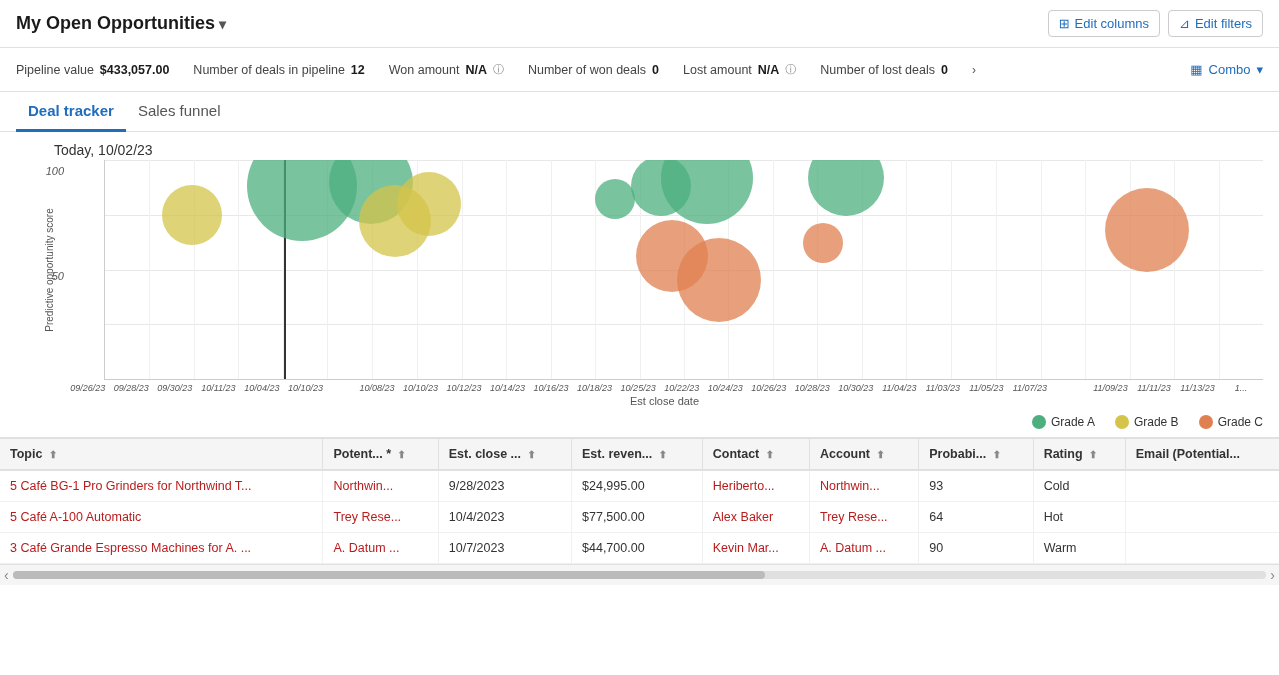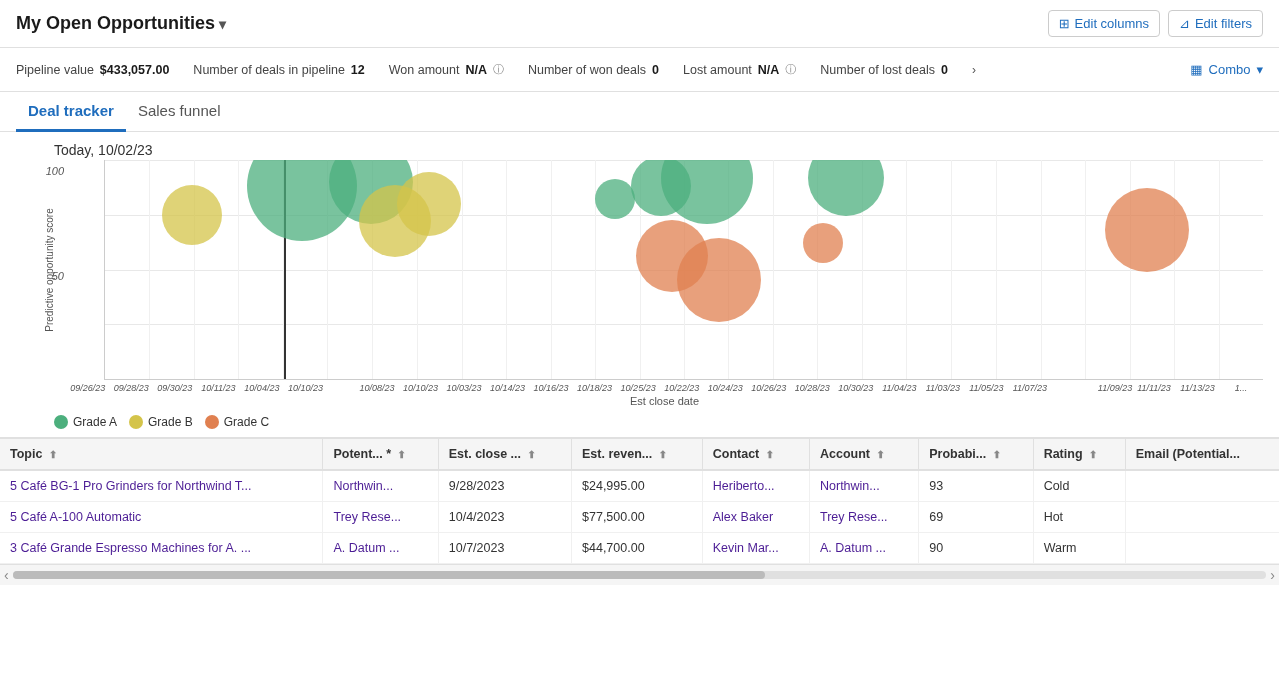--- a/index.html
+++ b/index.html
@@ -153,23 +153,24 @@
       opacity: 0.75;
       transform: translate(-50%, -50%);
     }
     .bubble.grade-a { background: #4caf7d; }
     .bubble.grade-b { background: #d4c44a; }
     .bubble.grade-c { background: #e08050; }
 
     
     .legend {
       display: flex;
-      gap: 12px;
+      gap: 20px;
       padding: 8px 16px 8px 54px;
       border-bottom: 1px solid #e0e0e0;
+      justify-content: flex-end;
     }
     .legend-item {
       display: flex;
       align-items: center;
       gap: 5px;
       font-size: 12px;
       color: #333;
     }
     .legend-dot {
       width: 14px;
@@ -200,21 +201,21 @@
       cursor: pointer;
     }
     thead th:last-child { border-right: none; }
     tbody td {
       padding: 8px 10px;
       border-bottom: 1px solid #f0f0f0;
       border-right: 1px solid #f0f0f0;
       white-space: nowrap;
     }
     tbody td:last-child { border-right: none; }
-    .link-cell { color: #4c1d95; cursor: pointer; text-decoration: none; }
+    .link-cell { color: #b91c1c; cursor: pointer; text-decoration: none; }
     .sort-icon { font-size: 10px; color: #888; margin-left: 3px; }
 
     .wrapper { width: 1279px; height: 675px; overflow: hidden; display: flex; flex-direction: column; }
 
     .table-section { flex: 1; overflow: hidden; display: flex; flex-direction: column; }
   </style>
 </head>
 <body>
 
 <div class="wrapper">
@@ -350,35 +351,35 @@
 
     <div style="margin-left:50px; display:flex; font-size:9px; color:#555; overflow:hidden; padding-top:3px;font-style:italic;">
       <span style="flex:1;text-align:center;">09/26/23</span>
       <span style="flex:1;text-align:center;">09/28/23</span>
       <span style="flex:1;text-align:center;">09/30/23</span>
       <span style="flex:1;text-align:center;">10/11/23</span>
       <span style="flex:1;text-align:center;">10/04/23</span>
       <span style="flex:1;text-align:center;">10/10/23</span>
       <span style="flex:1;text-align:center;margin-left:28px;">10/08/23</span>
       <span style="flex:1;text-align:center;">10/10/23</span>
-      <span style="flex:1;text-align:center;">10/03/23</span>
+      <span style="flex:1;text-align:center;">10/12/23</span>
       <span style="flex:1;text-align:center;">10/14/23</span>
       <span style="flex:1;text-align:center;">10/16/23</span>
       <span style="flex:1;text-align:center;">10/18/23</span>
       <span style="flex:1;text-align:center;">10/25/23</span>
       <span style="flex:1;text-align:center;">10/22/23</span>
       <span style="flex:1;text-align:center;">10/24/23</span>
       <span style="flex:1;text-align:center;">10/26/23</span>
       <span style="flex:1;text-align:center;">10/28/23</span>
       <span style="flex:1;text-align:center;">10/30/23</span>
       <span style="flex:1;text-align:center;">11/04/23</span>
       <span style="flex:1;text-align:center;">11/03/23</span>
       <span style="flex:1;text-align:center;">11/05/23</span>
       <span style="flex:1;text-align:center;">11/07/23</span>
-      <span style="flex:1;text-align:right;margin-left:37px;">11/09/23</span>
+      <span style="flex:1;text-align:center;margin-left:37px;">11/09/23</span>
       <span style="flex:1;text-align:center;">11/11/23</span>
       <span style="flex:1;text-align:center;">11/13/23</span>
       <span style="flex:1;text-align:center;">1...</span>
     </div>
     <div style="text-align:center; font-size:11px; color:#555; margin-top:2px; margin-left:50px;">Est close date</div>
   </div>
 
   <div class="legend">
     <div class="legend-item">
       <div class="legend-dot" style="background:#4caf7d;"></div>
@@ -422,21 +423,21 @@
     <td>Cold</td>
     <td></td>
   </tr>
             <tr>
     <td><a class="link-cell" href="#">5 Café A-100 Automatic</a></td>
     <td><a class="link-cell" href="#">Trey Rese...</a></td>
     <td>10/4/2023</td>
     <td>$77,500.00</td>
     <td><a class="link-cell" href="#">Alex Baker</a></td>
     <td><a class="link-cell" href="#">Trey Rese...</a></td>
-    <td>69</td>
+    <td>64</td>
     <td>Hot</td>
     <td></td>
   </tr>
             <tr>
     <td><a class="link-cell" href="#">3 Café Grande Espresso Machines for A. ...</a></td>
     <td><a class="link-cell" href="#">A. Datum ...</a></td>
     <td>10/7/2023</td>
     <td>$44,700.00</td>
     <td><a class="link-cell" href="#">Kevin Mar...</a></td>
     <td><a class="link-cell" href="#">A. Datum ...</a></td>

